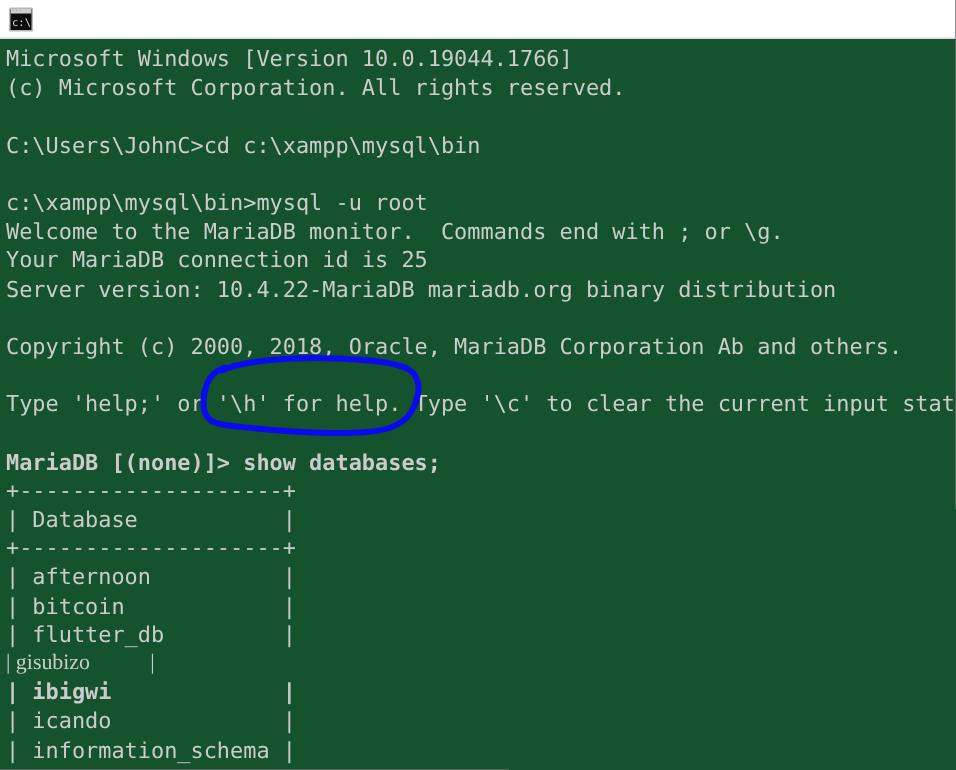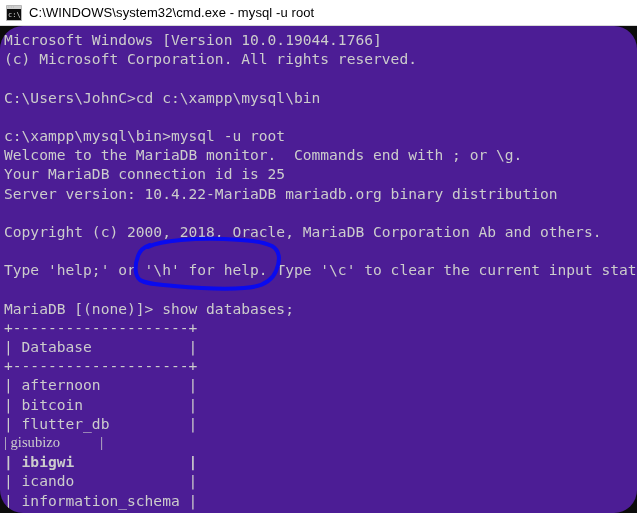--- a/index.html
+++ b/index.html
@@ -121,39 +121,38 @@
 <body>
 
 <div id="window">
 
   <div id="titlebar" style="background: rgb(255, 255, 255);">
     <div id="app-icon">
       <div class="bar"></div>
       <div class="dots">···</div>
       <div class="prompt">c:\_</div>
     </div>
-    <div id="title-text" style="color: rgb(0, 0, 0);">C:\WINDOWS\system32\cmd.exe - mysql  -u root</div>
   </div>
 
-  <div id="console" style="background: #4c1d95; border-radius: 23px;">
+  <div id="console" style="background: #14532d;">
     <div class="line" style="color: rgb(204, 204, 204);">Microsoft Windows [Version 10.0.19044.1766]</div>
     <div class="line" style="color: rgb(204, 204, 204);">(c) Microsoft Corporation. All rights reserved.</div>
     <div class="line blank">&nbsp;</div>
     <div class="line" style="color: rgb(204, 204, 204);">C:\Users\JohnC&gt;cd c:\xampp\mysql\bin</div>
     <div class="line blank">&nbsp;</div>
     <div class="line" style="color: rgb(204, 204, 204);">c:\xampp\mysql\bin&gt;mysql -u root</div>
     <div class="line" style="color: rgb(204, 204, 204);">Welcome to the MariaDB monitor.  Commands end with ; or \g.</div>
     <div class="line" style="color: rgb(204, 204, 204);">Your MariaDB connection id is 25</div>
     <div class="line" style="color: rgb(204, 204, 204);">Server version: 10.4.22-MariaDB mariadb.org binary distribution</div>
     <div class="line blank">&nbsp;</div>
     <div class="line" style="color: rgb(204, 204, 204);">Copyright (c) 2000, 2018, Oracle, MariaDB Corporation Ab and others.</div>
     <div class="line blank">&nbsp;</div>
     <div class="line" style="color: rgb(204, 204, 204);">Type 'help;' or '\h' for help. Type '\c' to clear the current input statement.</div>
     <div class="line blank">&nbsp;</div>
-    <div class="line" style="color: rgb(204, 204, 204);">MariaDB [(none)]&gt; show databases;</div>
+    <div class="line" style="color: rgb(204, 204, 204); font-weight: bold;">MariaDB [(none)]&gt; show databases;</div>
     <div class="line" style="color: rgb(204, 204, 204);">+--------------------+</div>
     <div class="line" style="color: rgb(204, 204, 204);">| Database           |</div>
     <div class="line" style="color: rgb(204, 204, 204);">+--------------------+</div>
     <div class="line" style="color: rgb(204, 204, 204);">| afternoon          |</div>
     <div class="line" style="color: rgb(204, 204, 204);">| bitcoin            |</div>
     <div class="line" style="color: rgb(204, 204, 204);">| flutter_db         |</div>
     <div class="line" style="color: rgb(204, 204, 204); font-family: Liberation Serif, serif;">| gisubizo           |</div>
     <div class="line" style="color: rgb(204, 204, 204); font-weight: bold;">| ibigwi             |</div>
     <div class="line" style="color: rgb(204, 204, 204);">| icando             |</div>
     <div class="line" style="color: rgb(204, 204, 204);">| information_schema |</div>

